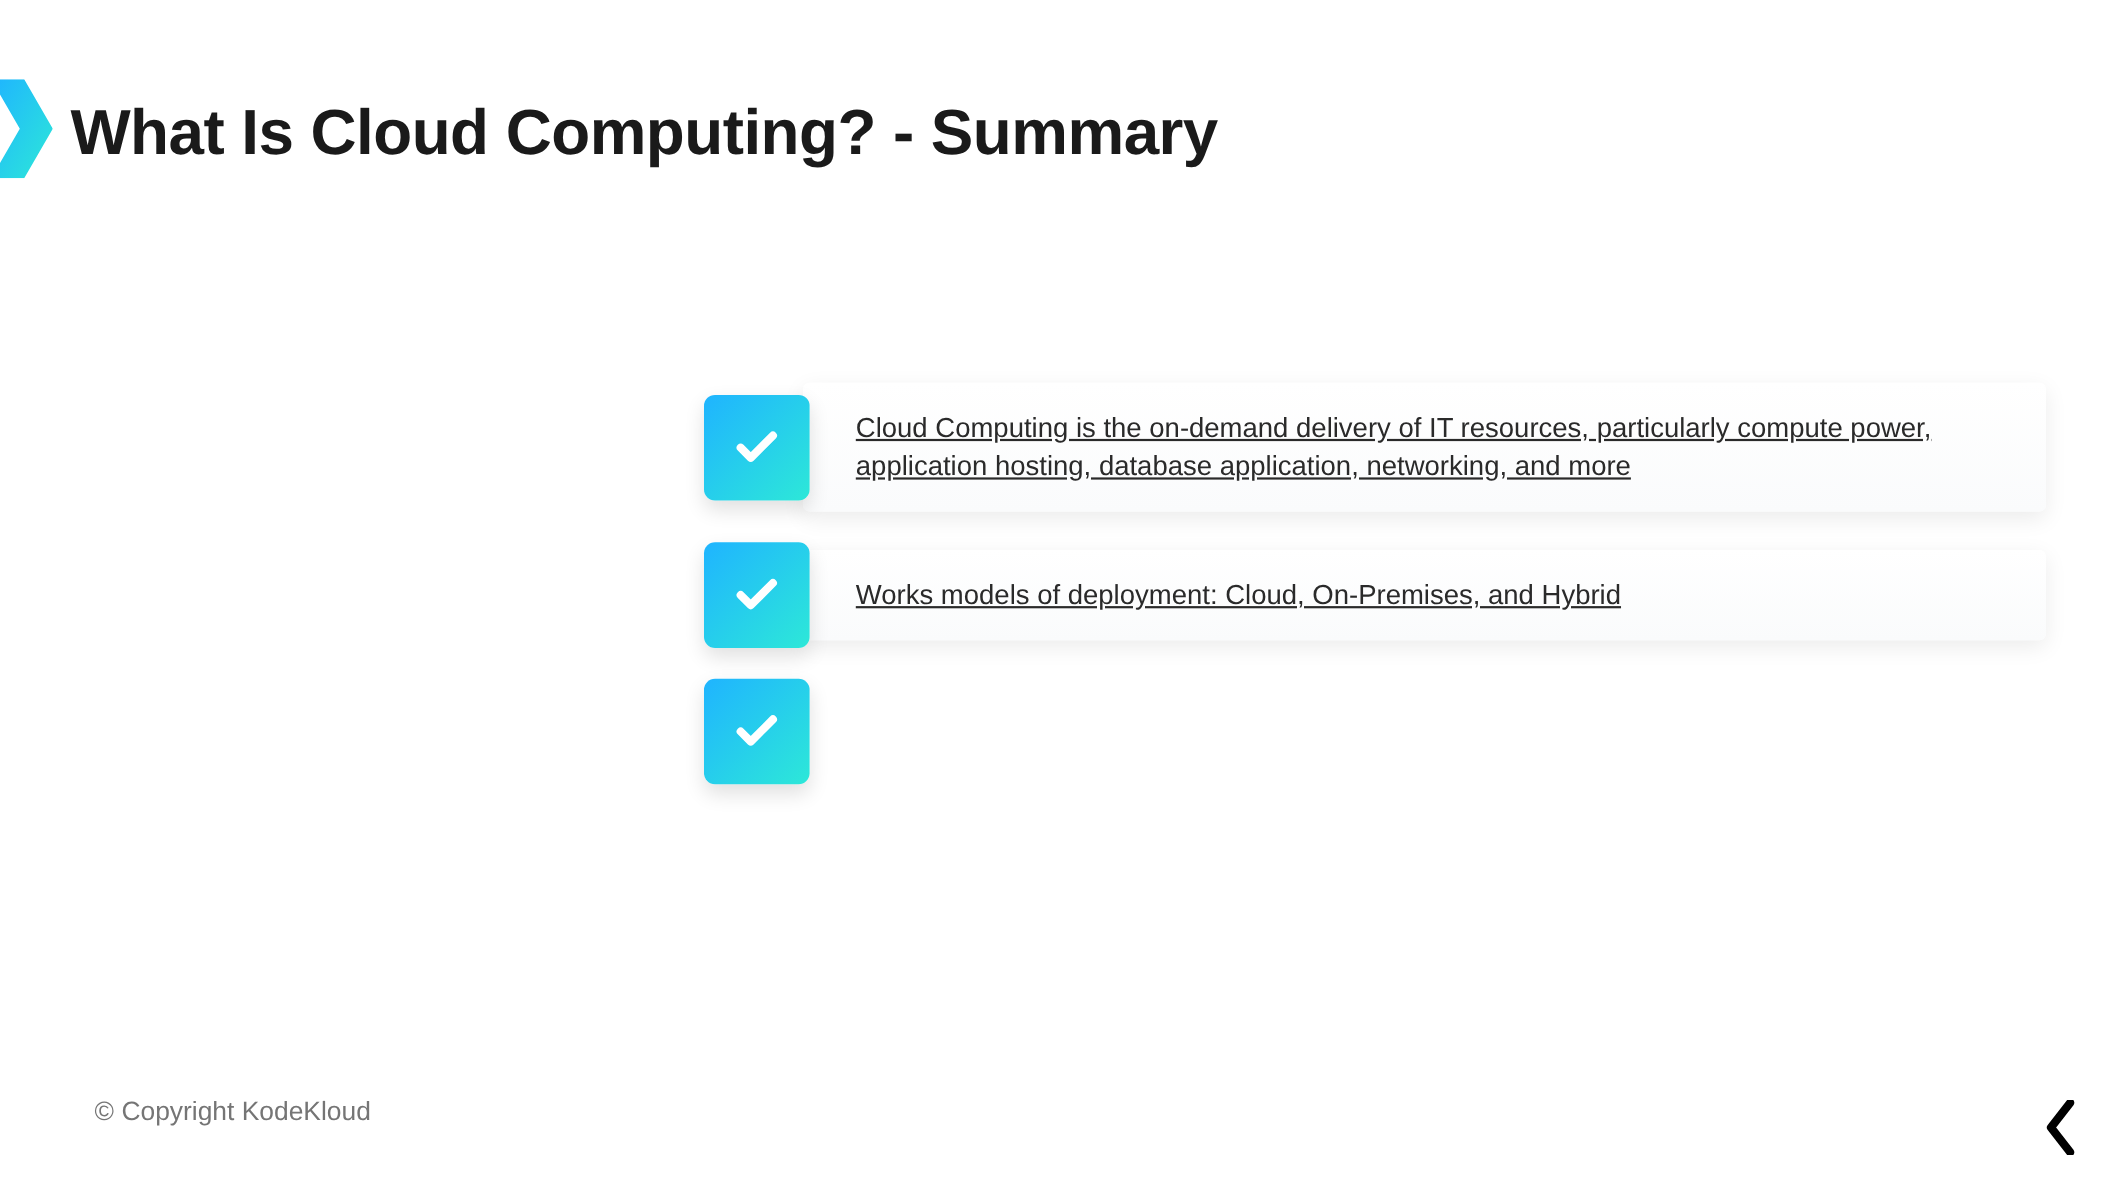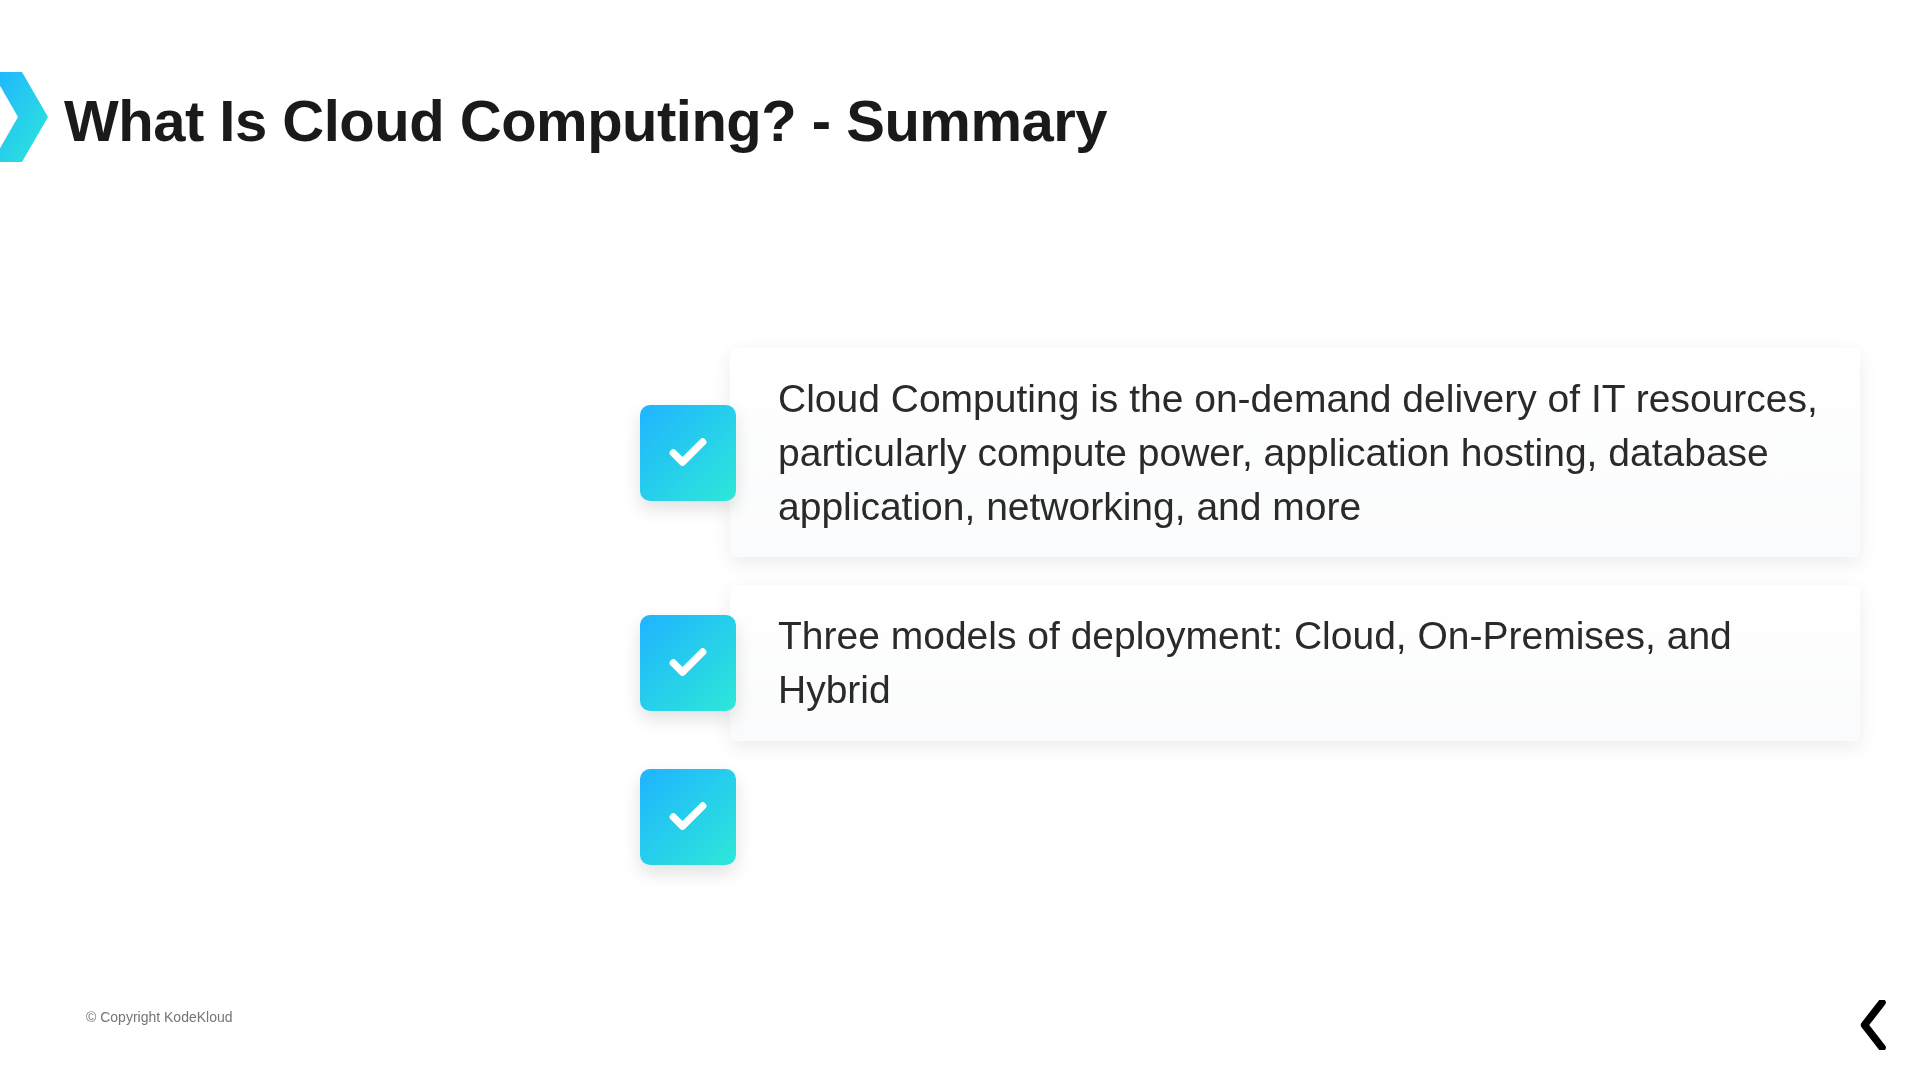--- a/index.html
+++ b/index.html
@@ -70,34 +70,35 @@
       line-height: 1;
     }
     
     .text-card {
       background: linear-gradient(180deg, #ffffff 0%, #fafbfc 100%);
       padding: 24px 40px 24px 48px;
       flex: 1;
       margin-left: -6px;
       border-radius: 6px;
       box-shadow: 0 6px 20px rgba(0, 0, 0, 0.08);
-      font-size: 39px;
+      font-size: 25px;
       line-height: 1.38;
       color: #2a2a2a;
       min-height: 70px;
       display: flex;
       align-items: center;
       z-index: 1;
+      text-decoration: underline;
     }
     
     .copyright {
       position: absolute;
       bottom: 55px;
       left: 86px;
-      font-size: 14px;
+      font-size: 24px;
       color: #757575;
     }
     
     .bottom-chevron {
       position: absolute;
       bottom: 30px;
       right: 30px;
       width: 36px;
       height: 50px;
     }
@@ -128,21 +129,21 @@
     </div>
     <div class="text-card">Cloud Computing is the on-demand delivery of IT resources, particularly compute power, application hosting, database application, networking, and more</div>
   </div>
 
   <div class="bullet-item">
     <div class="check-box">
       <svg class="check-icon" width="44" height="44" viewBox="0 0 24 24" fill="none" stroke="white" stroke-width="4" stroke-linecap="round" stroke-linejoin="round">
         <polyline points="20 6 9 17 4 12"></polyline>
       </svg>
     </div>
-    <div class="text-card">Three models of deployment: Cloud, On-Premises, and Hybrid</div>
+    <div class="text-card">Works models of deployment: Cloud, On-Premises, and Hybrid</div>
   </div>
 
   <div class="bullet-item">
     <div class="check-box">
       <svg class="check-icon" width="44" height="44" viewBox="0 0 24 24" fill="none" stroke="white" stroke-width="4" stroke-linecap="round" stroke-linejoin="round">
         <polyline points="20 6 9 17 4 12"></polyline>
       </svg>
     </div>
   </div>
 

